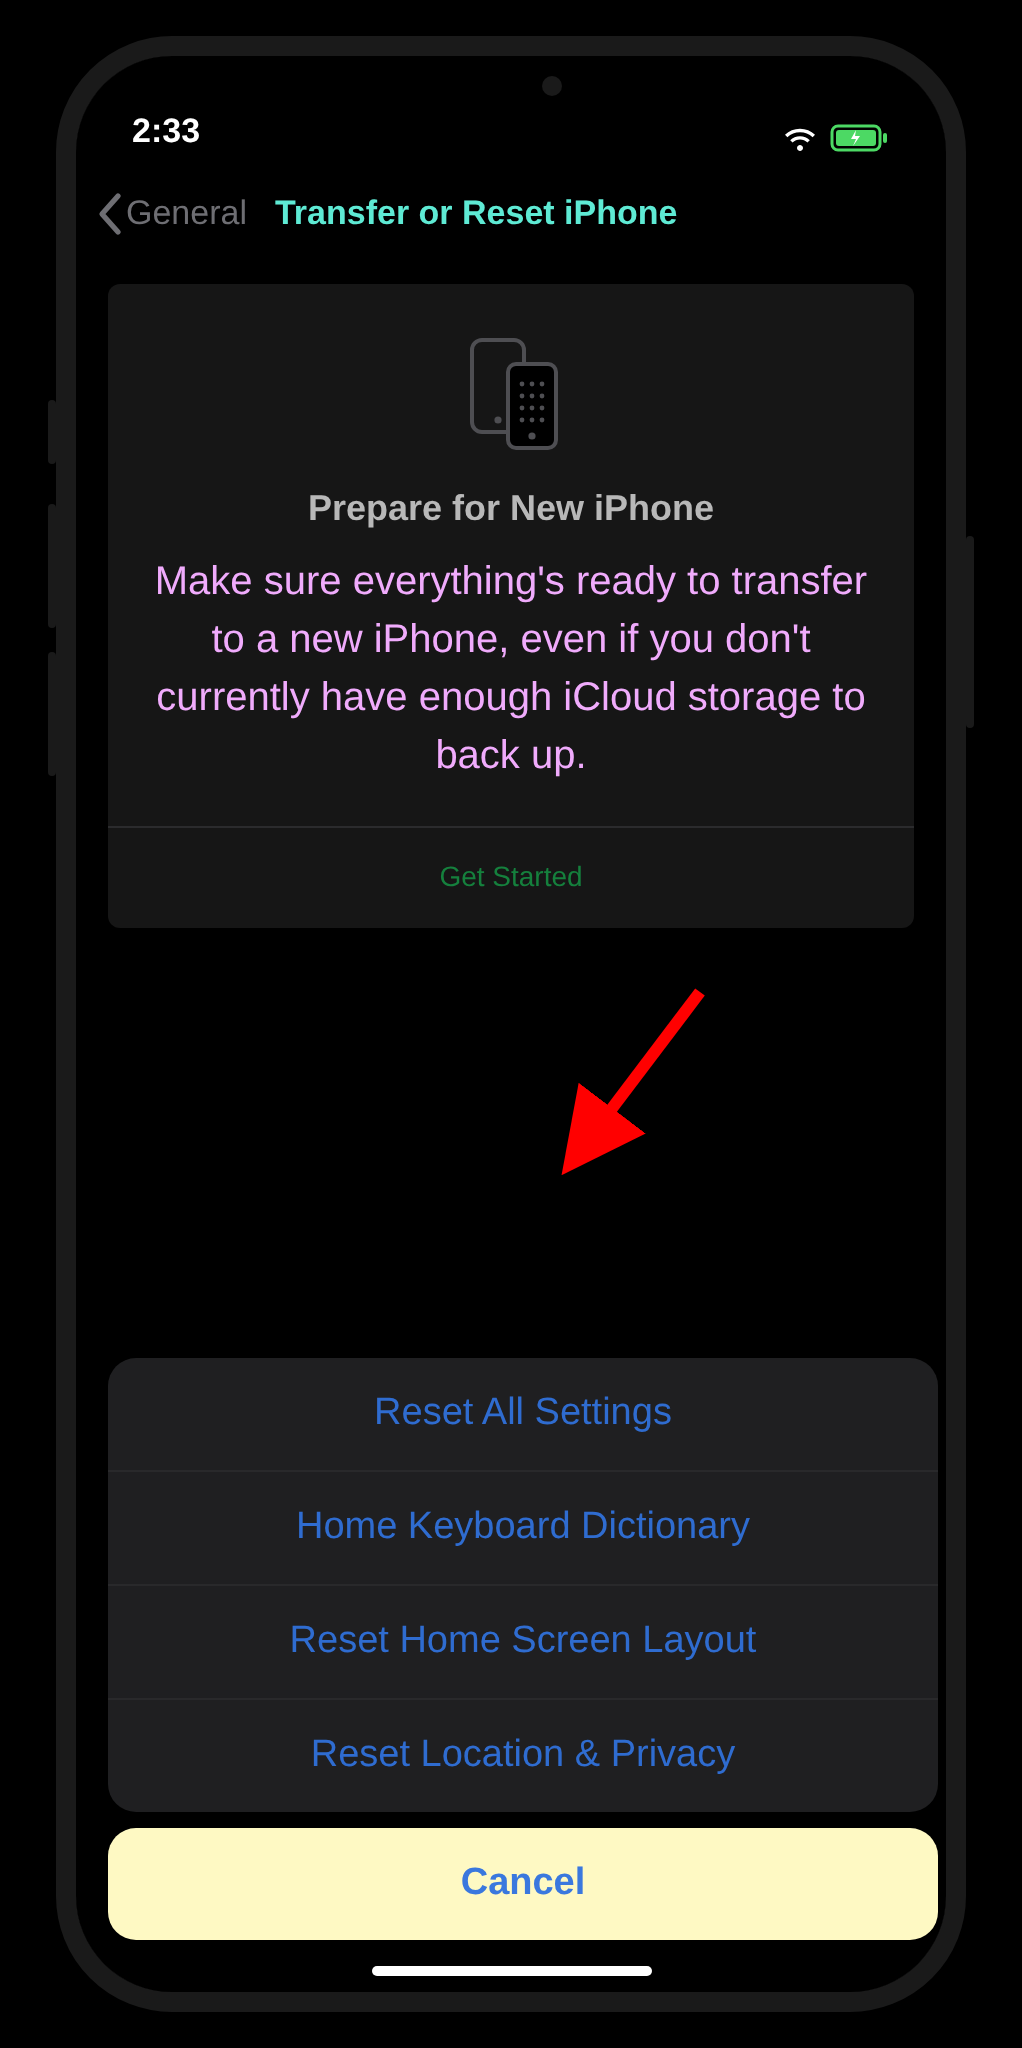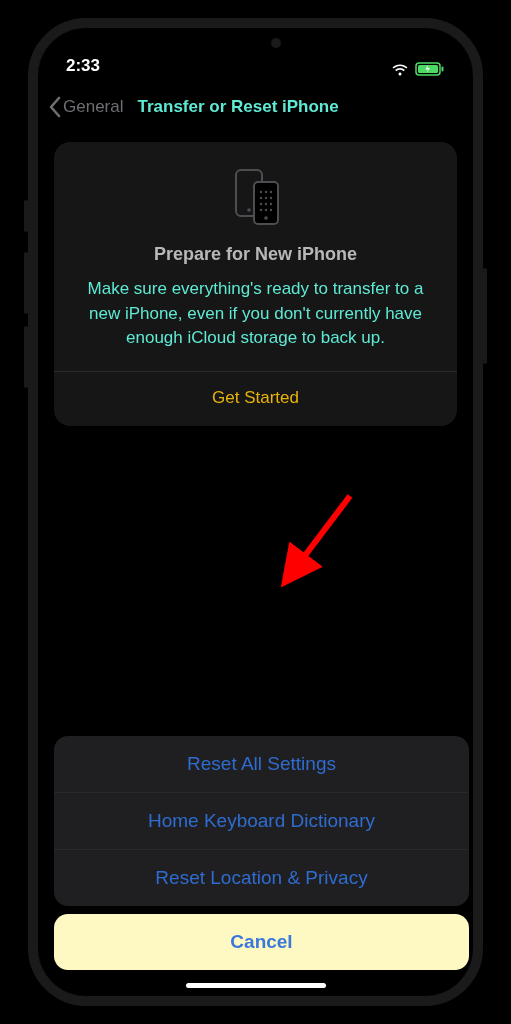--- a/index.html
+++ b/index.html
@@ -103,48 +103,48 @@
       font-weight: 600;
       margin-left: 14px;
     }
     .content {
       flex: 1;
       padding: 10px 16px 0 16px;
       position: relative;
     }
     .info-card {
       background: #161616;
-      border-radius: 16px;
+      border-radius: 6px;
       padding: 26px 20px 18px 20px;
       text-align: center;
     }
     .card-icon {
       margin: 0 auto 18px auto;
       width: 64px;
       height: 58px;
     }
     .card-title {
       color: #b8b8b8;
       font-size: 18px;
       font-weight: 600;
       margin-bottom: 12px;
     }
     .card-desc {
-      color: #5eead4;
-      font-size: 17px;
+      color: #f0abfc;
+      font-size: 20px;
       line-height: 1.45;
     }
     .card-divider {
       border: none;
       border-top: 1px solid #2b2b2d;
       margin: 20px -20px 0 -20px;
     }
     .get-started {
-      color: #eab308;
-      font-size: 17px;
+      color: #15803d;
+      font-size: 14px;
       padding-top: 16px;
     }
     .action-sheet {
       position: absolute;
       left: 16px;
       right: 4px;
       bottom: 26px;
       margin-top: 48px;
     }
     .sheet-group {
@@ -270,20 +270,21 @@
         <hr class="card-divider">
         <div class="get-started">Get Started</div>
       </div>
 
       <div class="behind-text">Reset</div>
 
       <div class="action-sheet">
         <div class="sheet-group">
           <div class="sheet-item">Reset All Settings</div>
           <div class="sheet-item">Home Keyboard Dictionary</div>
+          <div class="sheet-item">Reset Home Screen Layout</div>
           <div class="sheet-item">Reset Location &amp; Privacy</div>
         </div>
         <div class="sheet-cancel">Cancel</div>
       </div>
     </div>
 
     <div class="home-indicator"></div>
   </div>
 </div>
 

